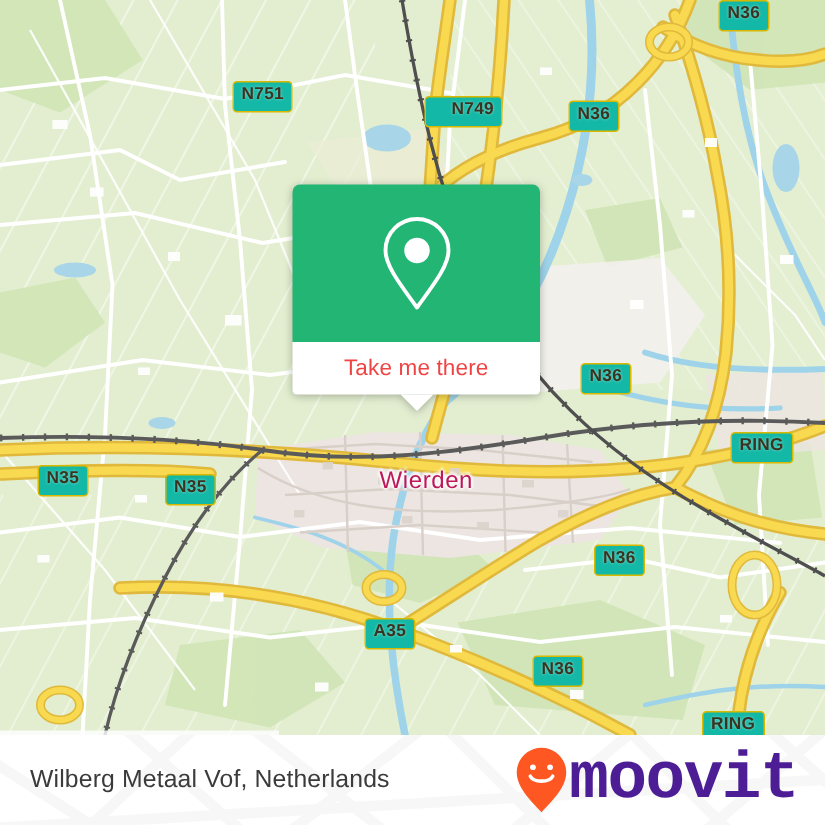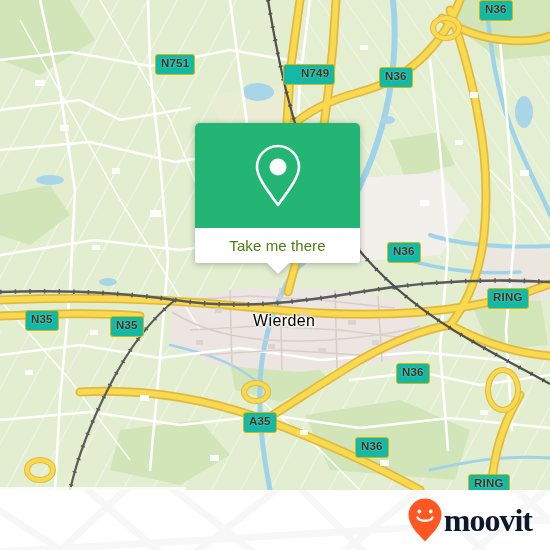--- a/index.html
+++ b/index.html
@@ -33,21 +33,21 @@
     line-height: 1;
     padding: 3px 5px 4px 5px;
     letter-spacing: .2px;
     white-space: nowrap;
     text-shadow: 0 0 2px rgba(255,255,255,.5);
   }
 
   
   .place-label {
     position: absolute;
-    color: #000000;
+    color: #be185d;
     font-family: "Liberation Sans", sans-serif;
     font-size: 16px;
     letter-spacing: .4px;
     white-space: nowrap;
     text-shadow:
       1.5px 0 1.5px #fdfcf8, -1.5px 0 1.5px #fdfcf8,
       0 1.5px 1.5px #fdfcf8, 0 -1.5px 1.5px #fdfcf8;
   }
 
   
@@ -68,21 +68,21 @@
   #popup-bottom {
     position: relative;
     background: #ffffff;
     border-radius: 0 0 3px 3px;
     height: 35px;
     display: flex;
     align-items: center;
     justify-content: center;
   }
   #popup-label {
-    color: #4d7c0f;
+    color: #ef4444;
     font-size: 15px;
     font-family: "Liberation Sans", sans-serif;
     letter-spacing: .1px;
   }
   #popup-tail {
     position: absolute;
     left: 50%; bottom: -11px;
     margin-left: -11px;
     width: 0; height: 0;
     border-left: 11px solid transparent;
@@ -123,24 +123,24 @@
     letter-spacing: .1px;
     white-space: nowrap;
   }
   #brand {
     position: absolute;
     right: 18px; top: 50%;
     transform: translateY(-50%);
     display: flex; align-items: center; gap: 1px;
   }
   #brand-word {
-    font-family: Liberation Serif, serif;
-    font-size: 32px;
+    font-family: Liberation Mono, monospace;
+    font-size: 44px;
     font-weight: bold;
-    color: #0f172a;
+    color: #4c1d95;
     letter-spacing: -1px;
     line-height: 1;
   }
 </style>
 </head>
 <body>
 
 <div id="app">
 
   <div id="map">
@@ -361,20 +361,21 @@
         <path d="M380 -10 L520 130"></path>
         <path d="M470 -10 L580 90"></path>
         <path d="M-20 95 L580 60"></path>
         <path d="M-20 125 L580 105"></path>
         <path d="M150 130 L330 -10"></path>
         <path d="M300 130 L470 -10"></path>
         <path d="M20 130 L170 -10"></path>
         <path d="M430 130 L560 20"></path>
       </g>
     </svg>
+    <div id="footer-title">Wilberg Metaal Vof, Netherlands</div>
     <div id="brand">
       <svg width="36" height="46" viewBox="0 0 36 46">
         <path d="M18 1.5 C8.9 1.5 1.5 8.9 1.5 18 C1.5 27.5 10 36 18 44.5
                  C26 36 34.5 27.5 34.5 18 C34.5 8.9 27.1 1.5 18 1.5 Z" fill="#ff5722"></path>
         <circle cx="12.3" cy="14.5" r="1.9" fill="#ffffff"></circle>
         <circle cx="23.7" cy="14.5" r="1.9" fill="#ffffff"></circle>
         <path d="M10.5 20.5 C12.8 24.8 23.2 24.8 25.5 20.5" fill="none" stroke="#ffffff" stroke-width="2.4" stroke-linecap="round"></path>
       </svg>
       <span id="brand-word">moovit</span>
     </div>

